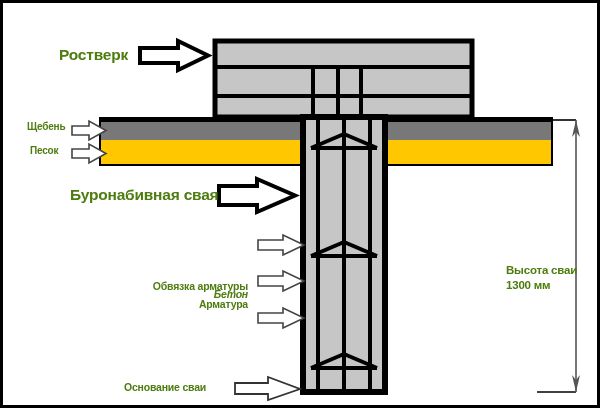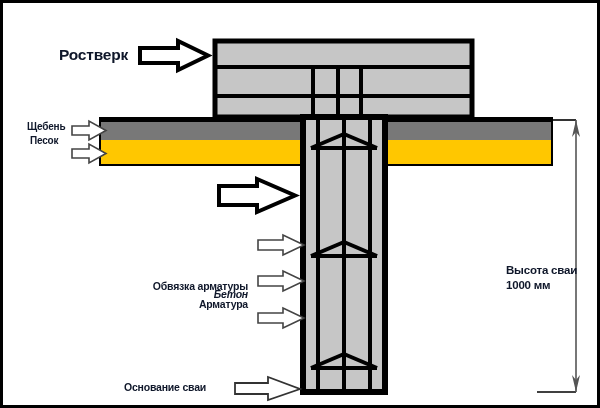--- a/index.html
+++ b/index.html
@@ -24,21 +24,21 @@
   }
   svg.layer {
     position: absolute;
     left: 0; top: 0;
     width: 600px;
     height: 408px;
   }
   .lbl {
     position: absolute;
     font-weight: bold;
-    color: #0f172a;
+    color: #4d7c0f;
     white-space: nowrap;
     letter-spacing: -0.2px;
   }
   .lbl-xl { font-size: 15.5px; }
   .lbl-md { font-size: 10px; margin-left: 16px; }
   .lbl-sm { font-size: 10.5px; }
   .lbl-dim { font-size: 11.5px; line-height: 15px; white-space: pre-line; }
   .right-al { text-align: right; }
 </style>
 </head>
@@ -133,28 +133,29 @@
       <polygon points="576,120 572,137 576,132 580,137" fill="#555555"></polygon>
 
       <polygon points="576,392 572,375 576,380 580,375" fill="#555555"></polygon>
     </g>
   </svg>
 
   <div class="lbl lbl-xl" style="left:59px; top:46px;">Ростверк</div>
 
   <div class="lbl lbl-md" style="left:11px; top:121px;">Щебень</div>
 
-  <div class="lbl lbl-md" style="left:14px; top:135px;">Песок</div>
+  <div class="lbl lbl-md" style="left:14px; top:145px;">Песок</div>
 
+  <div class="lbl lbl-xl" style="left:70px; top:186px;">Буронабивная свая</div>
 
   <div class="lbl lbl-sm right-al" style="left:128px; top:238px; width:120px;margin-top:42px;">Обвязка арматуры</div>
 
   <div class="lbl lbl-sm right-al" style="left:128px; top:288px; width:120px;font-style:italic;">Бетон</div>
 
   <div class="lbl lbl-sm right-al" style="left:128px; top:298px; width:120px;">Арматура</div>
 
   <div class="lbl lbl-sm right-al" style="left:105px; top:381px; width:120px;text-align:center;">Основание сваи</div>
 
   <div class="lbl lbl-dim" style="left:506px; top:263px;">Высота сваи
-1000 мм</div>
+1300 мм</div>
 
   <div id="frame"></div>
 </div>
 
 </body></html>

